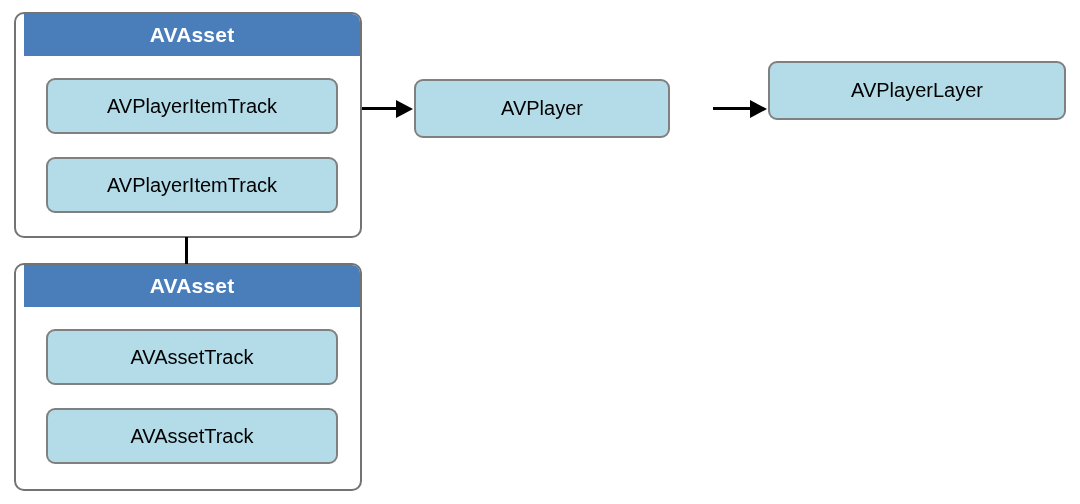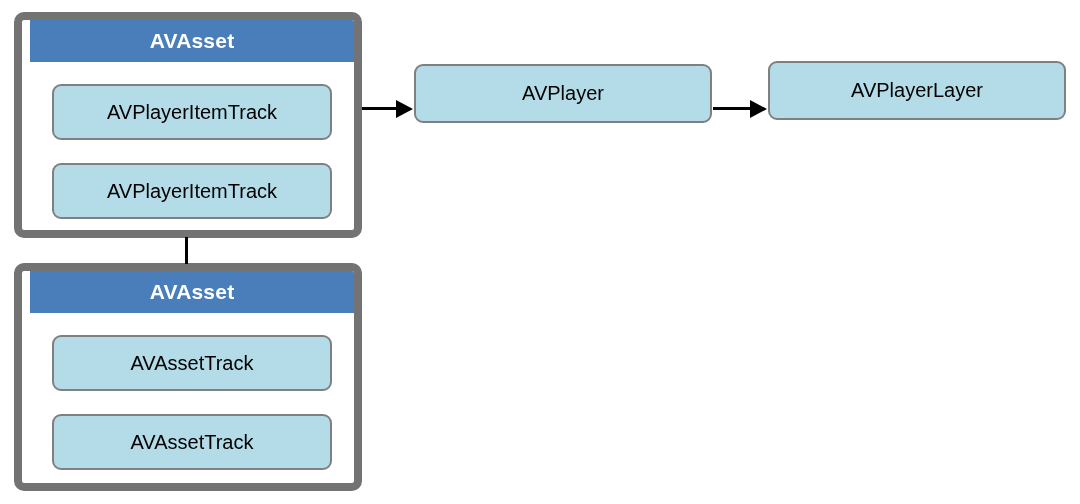--- a/index.html
+++ b/index.html
@@ -19,21 +19,21 @@
   #diagram {
     position: absolute;
     inset: 0;
   }
 
   
   .group-box {
     position: absolute;
     box-sizing: border-box;
     background: #ffffff;
-    border: 8px solid #737373;
+    border: 2px solid #737373;
     border-radius: 10px;
     overflow: hidden;
     padding-left: 8px;
   }
   .group-header {
     box-sizing: border-box;
     height: 42px;
     background: #4a7ebb;
     color: #ffffff;
     font-size: 21px;
@@ -101,21 +101,21 @@
   </div>
 
   <div class="group-box" style="left:14px; top:263px; width:348px; height:228px;">
     <div class="group-header">AVAsset</div>
     <div class="group-body">
       <div class="node">AVAssetTrack</div>
       <div class="node">AVAssetTrack</div>
     </div>
   </div>
 
-  <div class="node standalone" style="left:414px; top:64px; width:298px;">AVPlayer</div>
+  <div class="node standalone" style="left:414px; top:79px; width:256px;">AVPlayer</div>
 
   <div class="node standalone" style="left:768px; top:61px; width:298px;">AVPlayerLayer</div>
 
   <div class="edge-line h" style="left:362px; top:107px; width:36px;"></div>
   <div class="arrow-head" style="left:396px; top:99.5px;"></div>
 
   <div class="edge-line h" style="left:713px; top:107px; width:38px;"></div>
   <div class="arrow-head" style="left:750px; top:99.5px;"></div>
 
   <div class="edge-line v" style="left:185px; top:237px; width:3px; height:27px;"></div>

